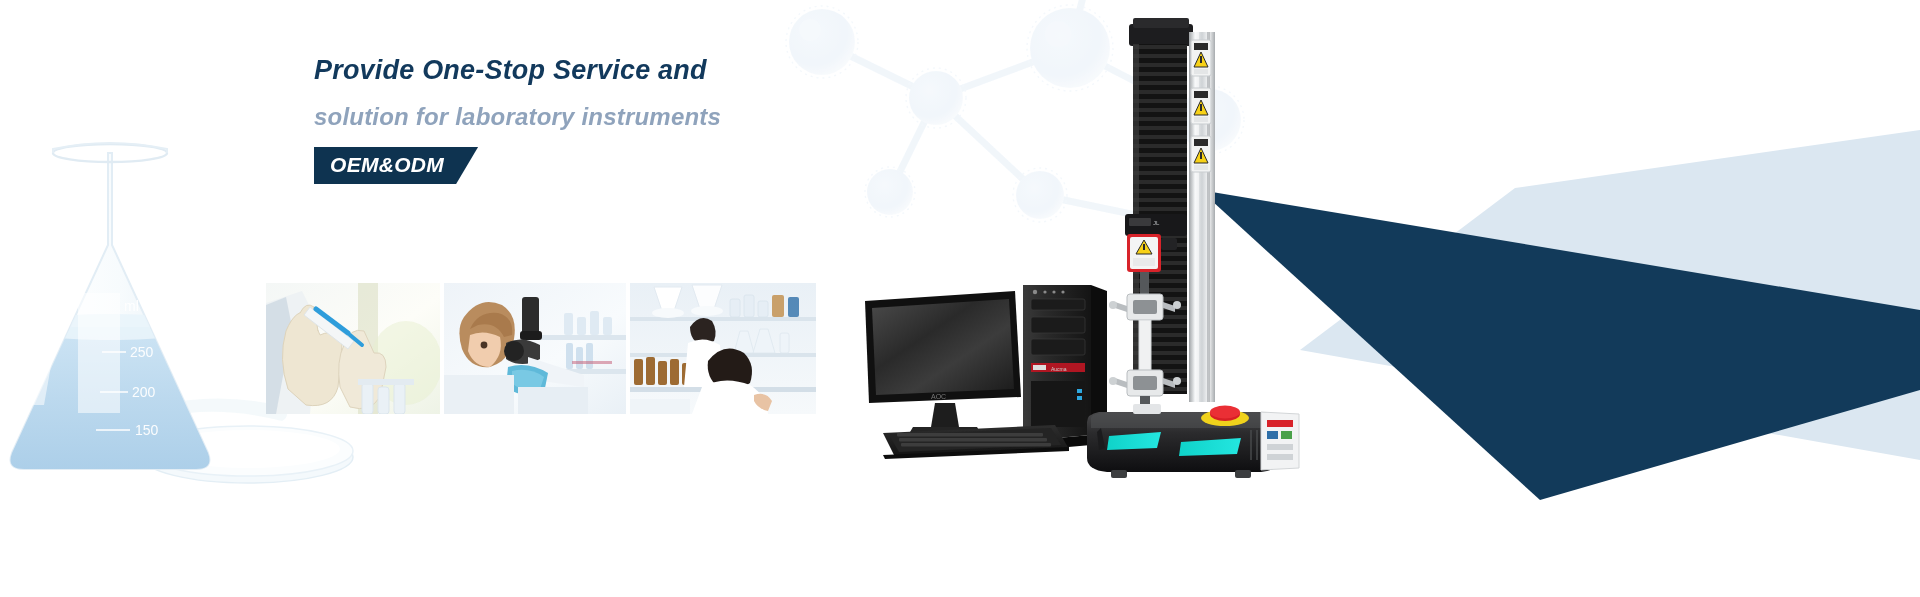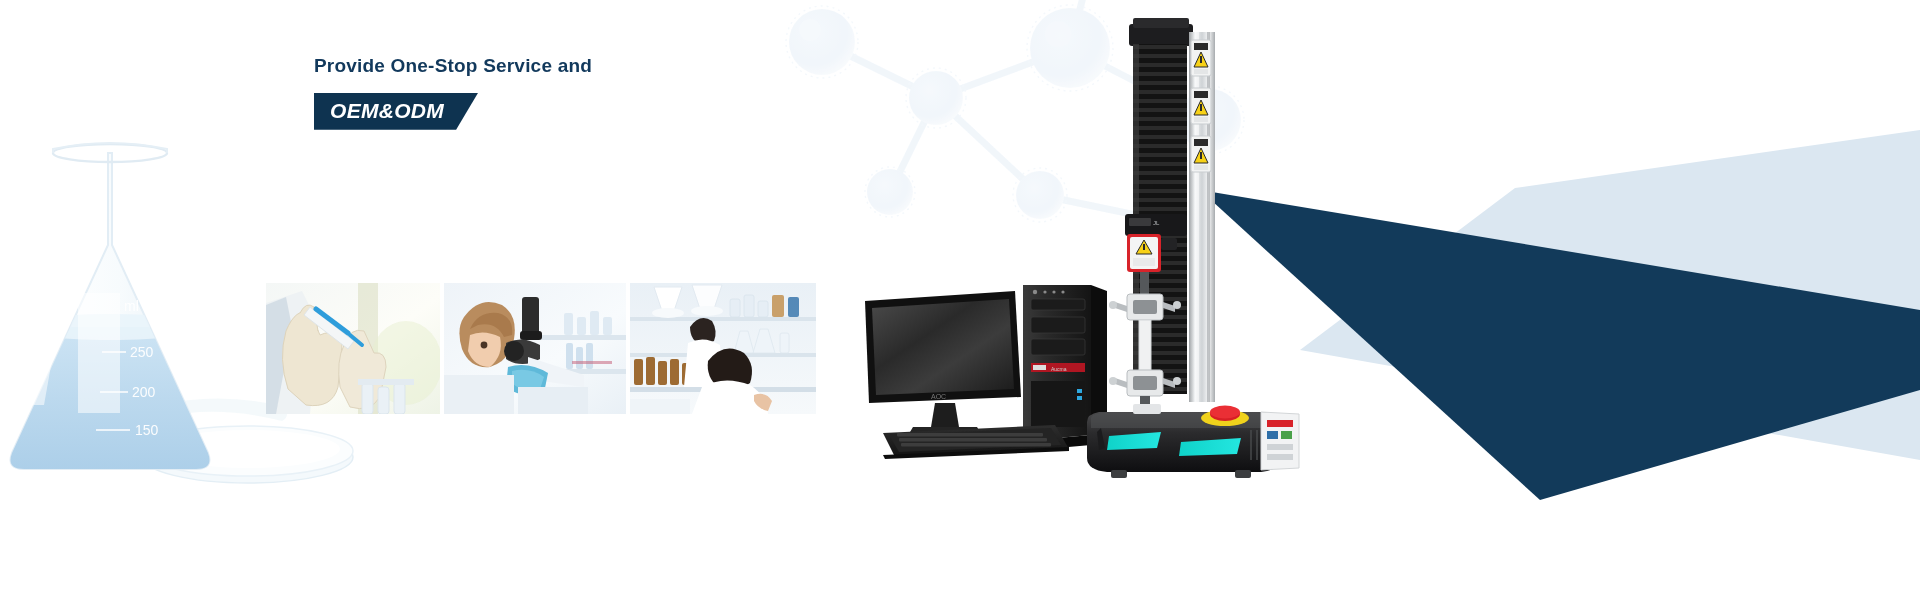--- a/index.html
+++ b/index.html
@@ -24,21 +24,21 @@
     opacity:.55; pointer-events:none;
   }
 
   
   .shape-lightblue { position:absolute; right:0; top:130px; width:620px; height:330px; }
   .shape-navy      { position:absolute; right:0; top:140px; width:720px; height:360px; }
 
   
   .textblock { position:absolute; left:314px; top:55px; }
   .headline {
-    font-size:19px; font-weight:bold; 
+    font-size:27px; font-weight:bold; font-style:italic;
     color:#123css; color:#12395c; letter-spacing:.2px;
     white-space:nowrap; line-height:1.15;
   }
   .subline {
     margin-top:17px;
     font-size:24px; font-style:italic; font-weight:bold;
     color:#8fa3bc; letter-spacing:.2px; white-space:nowrap;
   }
   .badge-wrap { margin-top:16px; position:relative; display:inline-block; }
   .badge {
@@ -171,20 +171,21 @@
         <line x1="106" y1="325" x2="140" y2="325"></line>
       </g>
 
       <path d="M70,120 L86,120 L54,300 L36,300 Z" fill="#ffffff" opacity=".55"></path>
       <rect x="88" y="188" width="42" height="120" fill="#ffffff" opacity=".55"></rect>
     </g>
   </svg>
 
   <div class="textblock">
     <div class="headline">Provide One-Stop Service and</div>
+    <div class="subline">solution for laboratory instruments</div>
     <div class="badge-wrap">
       <span class="badge">OEM&amp;ODM</span>
     </div>
   </div>
 
   <div class="photostrip">
 
     <div class="photo p1">
       <svg viewBox="0 0 174 131" width="174" height="131" preserveAspectRatio="none" aria-hidden="true">
         <defs>

